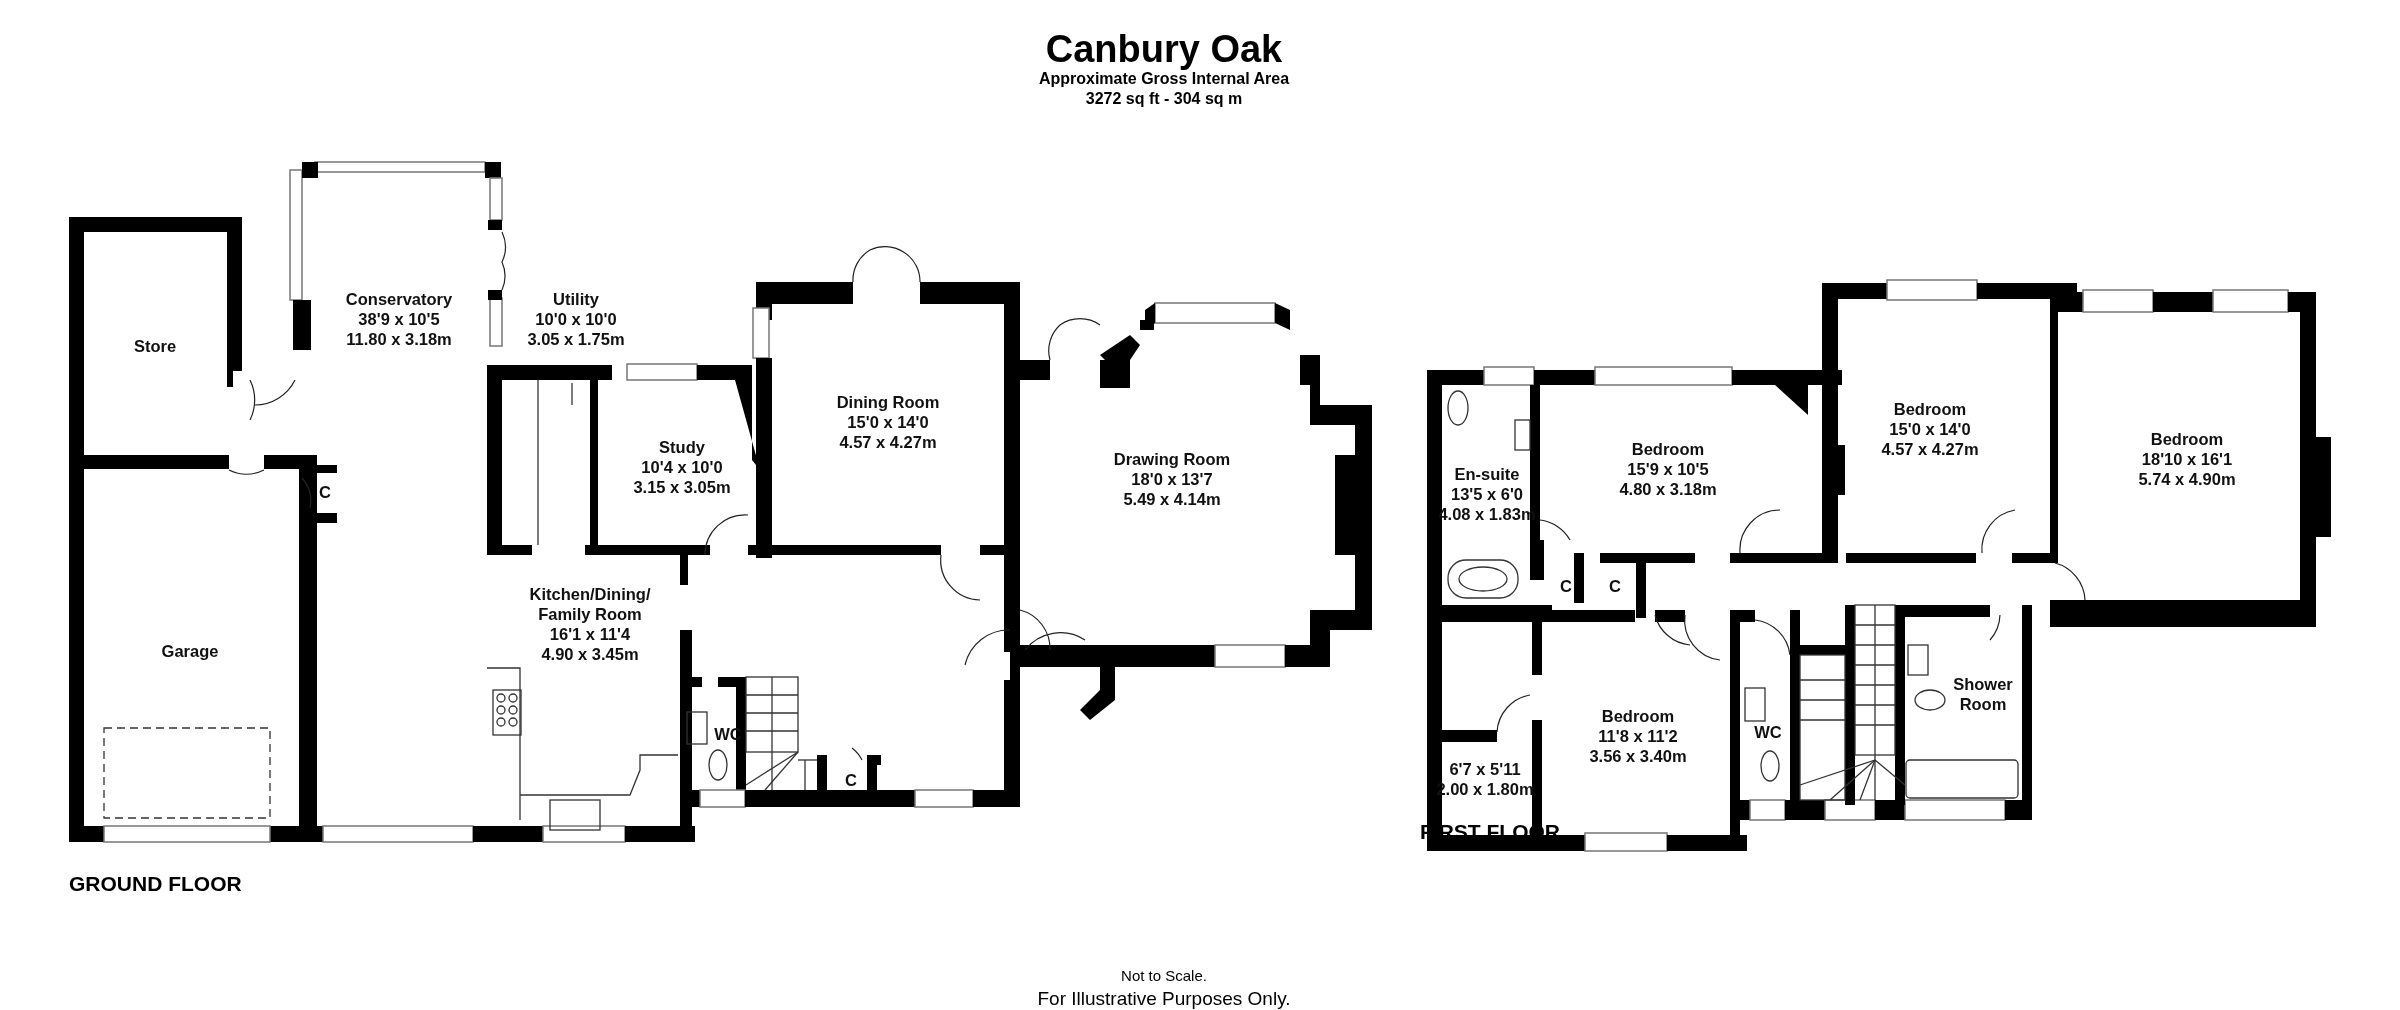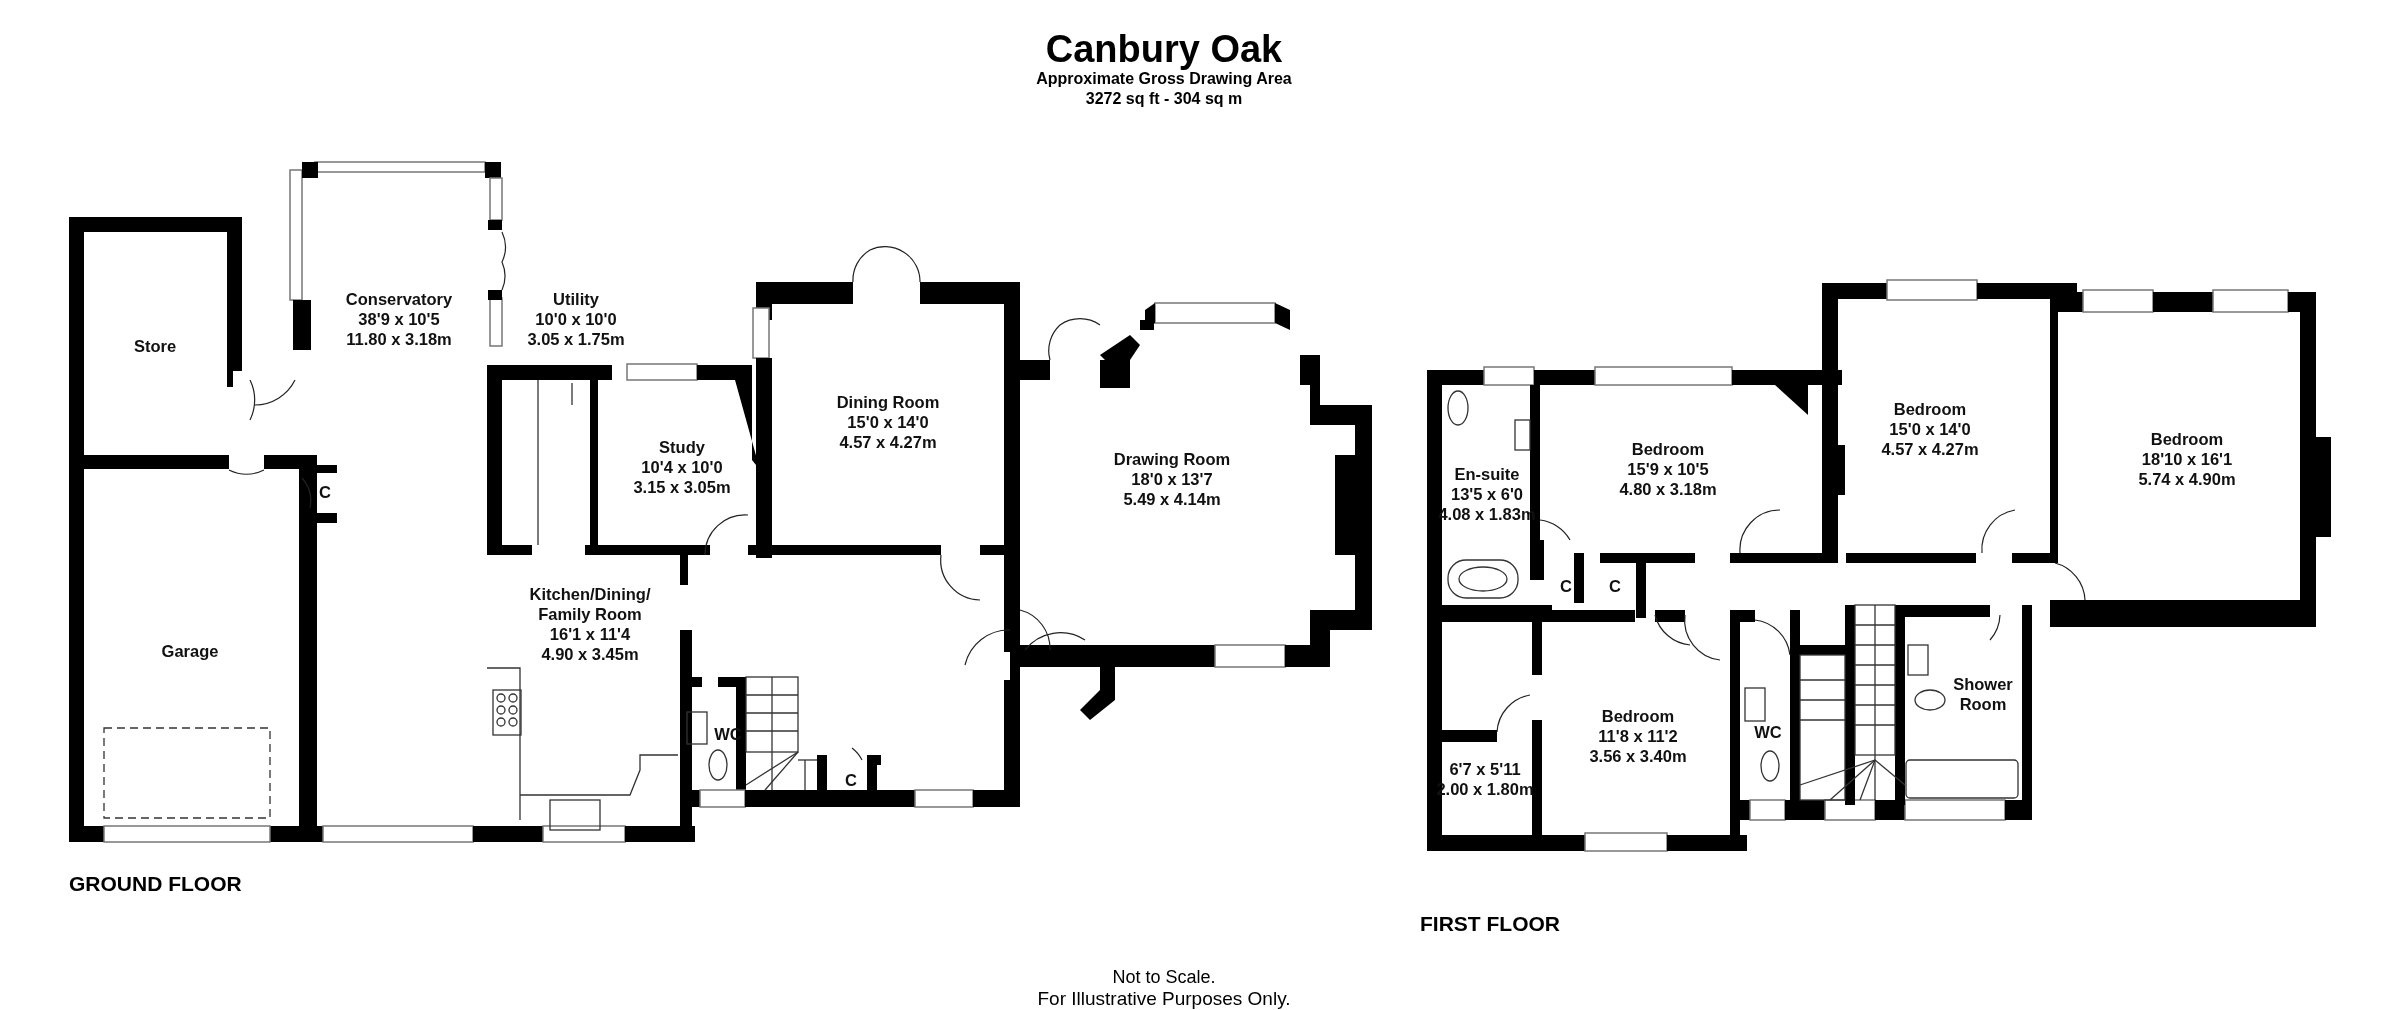--- a/index.html
+++ b/index.html
@@ -3,34 +3,34 @@
 <meta charset="utf-8">
 <style>
   html, body { margin:0; padding:0; background:#ffffff; }
   body { width:2400px; height:1010px; position:relative; overflow:hidden;
          font-family:"Liberation Sans", sans-serif; color:#000; }
   .hdr { position:absolute; left:12px; width:2304px; text-align:center; }
   .title { top:28px; font-size:38px; font-weight:bold; }
   .sub1 { top:70px; font-size:16px; font-weight:bold; }
   .sub2 { top:90px; font-size:16px; font-weight:bold; }
   .floor-label { position:absolute; font-size:21px; font-weight:bold; }
-  .foot1 { top:967px; font-size:18px; }
+  .foot1 { top:967px; font-size:15px; }
   .foot2 { top:988px; font-size:19px; font-weight:normal; }
   svg { position:absolute; left:0; top:0; }
   .rl { font-family:"Liberation Sans", sans-serif; font-size:16.5px; font-weight:bold; text-anchor:middle; fill:#111; }
   .wall { fill:#000; }
   .win { fill:#fff; stroke:#777; stroke-width:1.5; }
   .thin { fill:none; stroke:#333; stroke-width:1.3; }
   .door { fill:none; stroke:#222; stroke-width:1.2; }
 </style>
 </head>
 <body>
 
 <div class="hdr title">Canbury Oak</div>
-<div class="hdr sub1">Approximate Gross Drawing Area</div>
+<div class="hdr sub1">Approximate Gross Internal Area</div>
 <div class="hdr sub2">3272 sq ft - 304 sq m</div>
 
 <svg width="2400" height="1010" viewBox="0 0 2400 1010">
 
   <g>
 
     <rect class="wall" x="69" y="217" width="172" height="15"></rect>
     <rect class="wall" x="69" y="217" width="15" height="625"></rect>
     <rect class="wall" x="227" y="217" width="15" height="154"></rect>
     <rect class="wall" x="227" y="362" width="6" height="25"></rect>
@@ -318,16 +318,16 @@
 
     <text class="rl" x="1983" y="690">Shower</text>
     <text class="rl" x="1983" y="710">Room</text>
 
     <text class="rl" x="1566" y="592">C</text>
     <text class="rl" x="1615" y="592">C</text>
   </g>
 </svg>
 
 <div class="floor-label" style="left:69px; top:872px;text-align:center;">GROUND FLOOR</div>
-<div class="floor-label" style="left:1420px; top:912px;">FIRST FLOOR</div>
+<div class="floor-label" style="left:1420px; top:820px;">FIRST FLOOR</div>
 
 <div class="hdr foot1">Not to Scale.</div>
 <div class="hdr foot2">For Illustrative Purposes Only.</div>
 
 </body></html>

